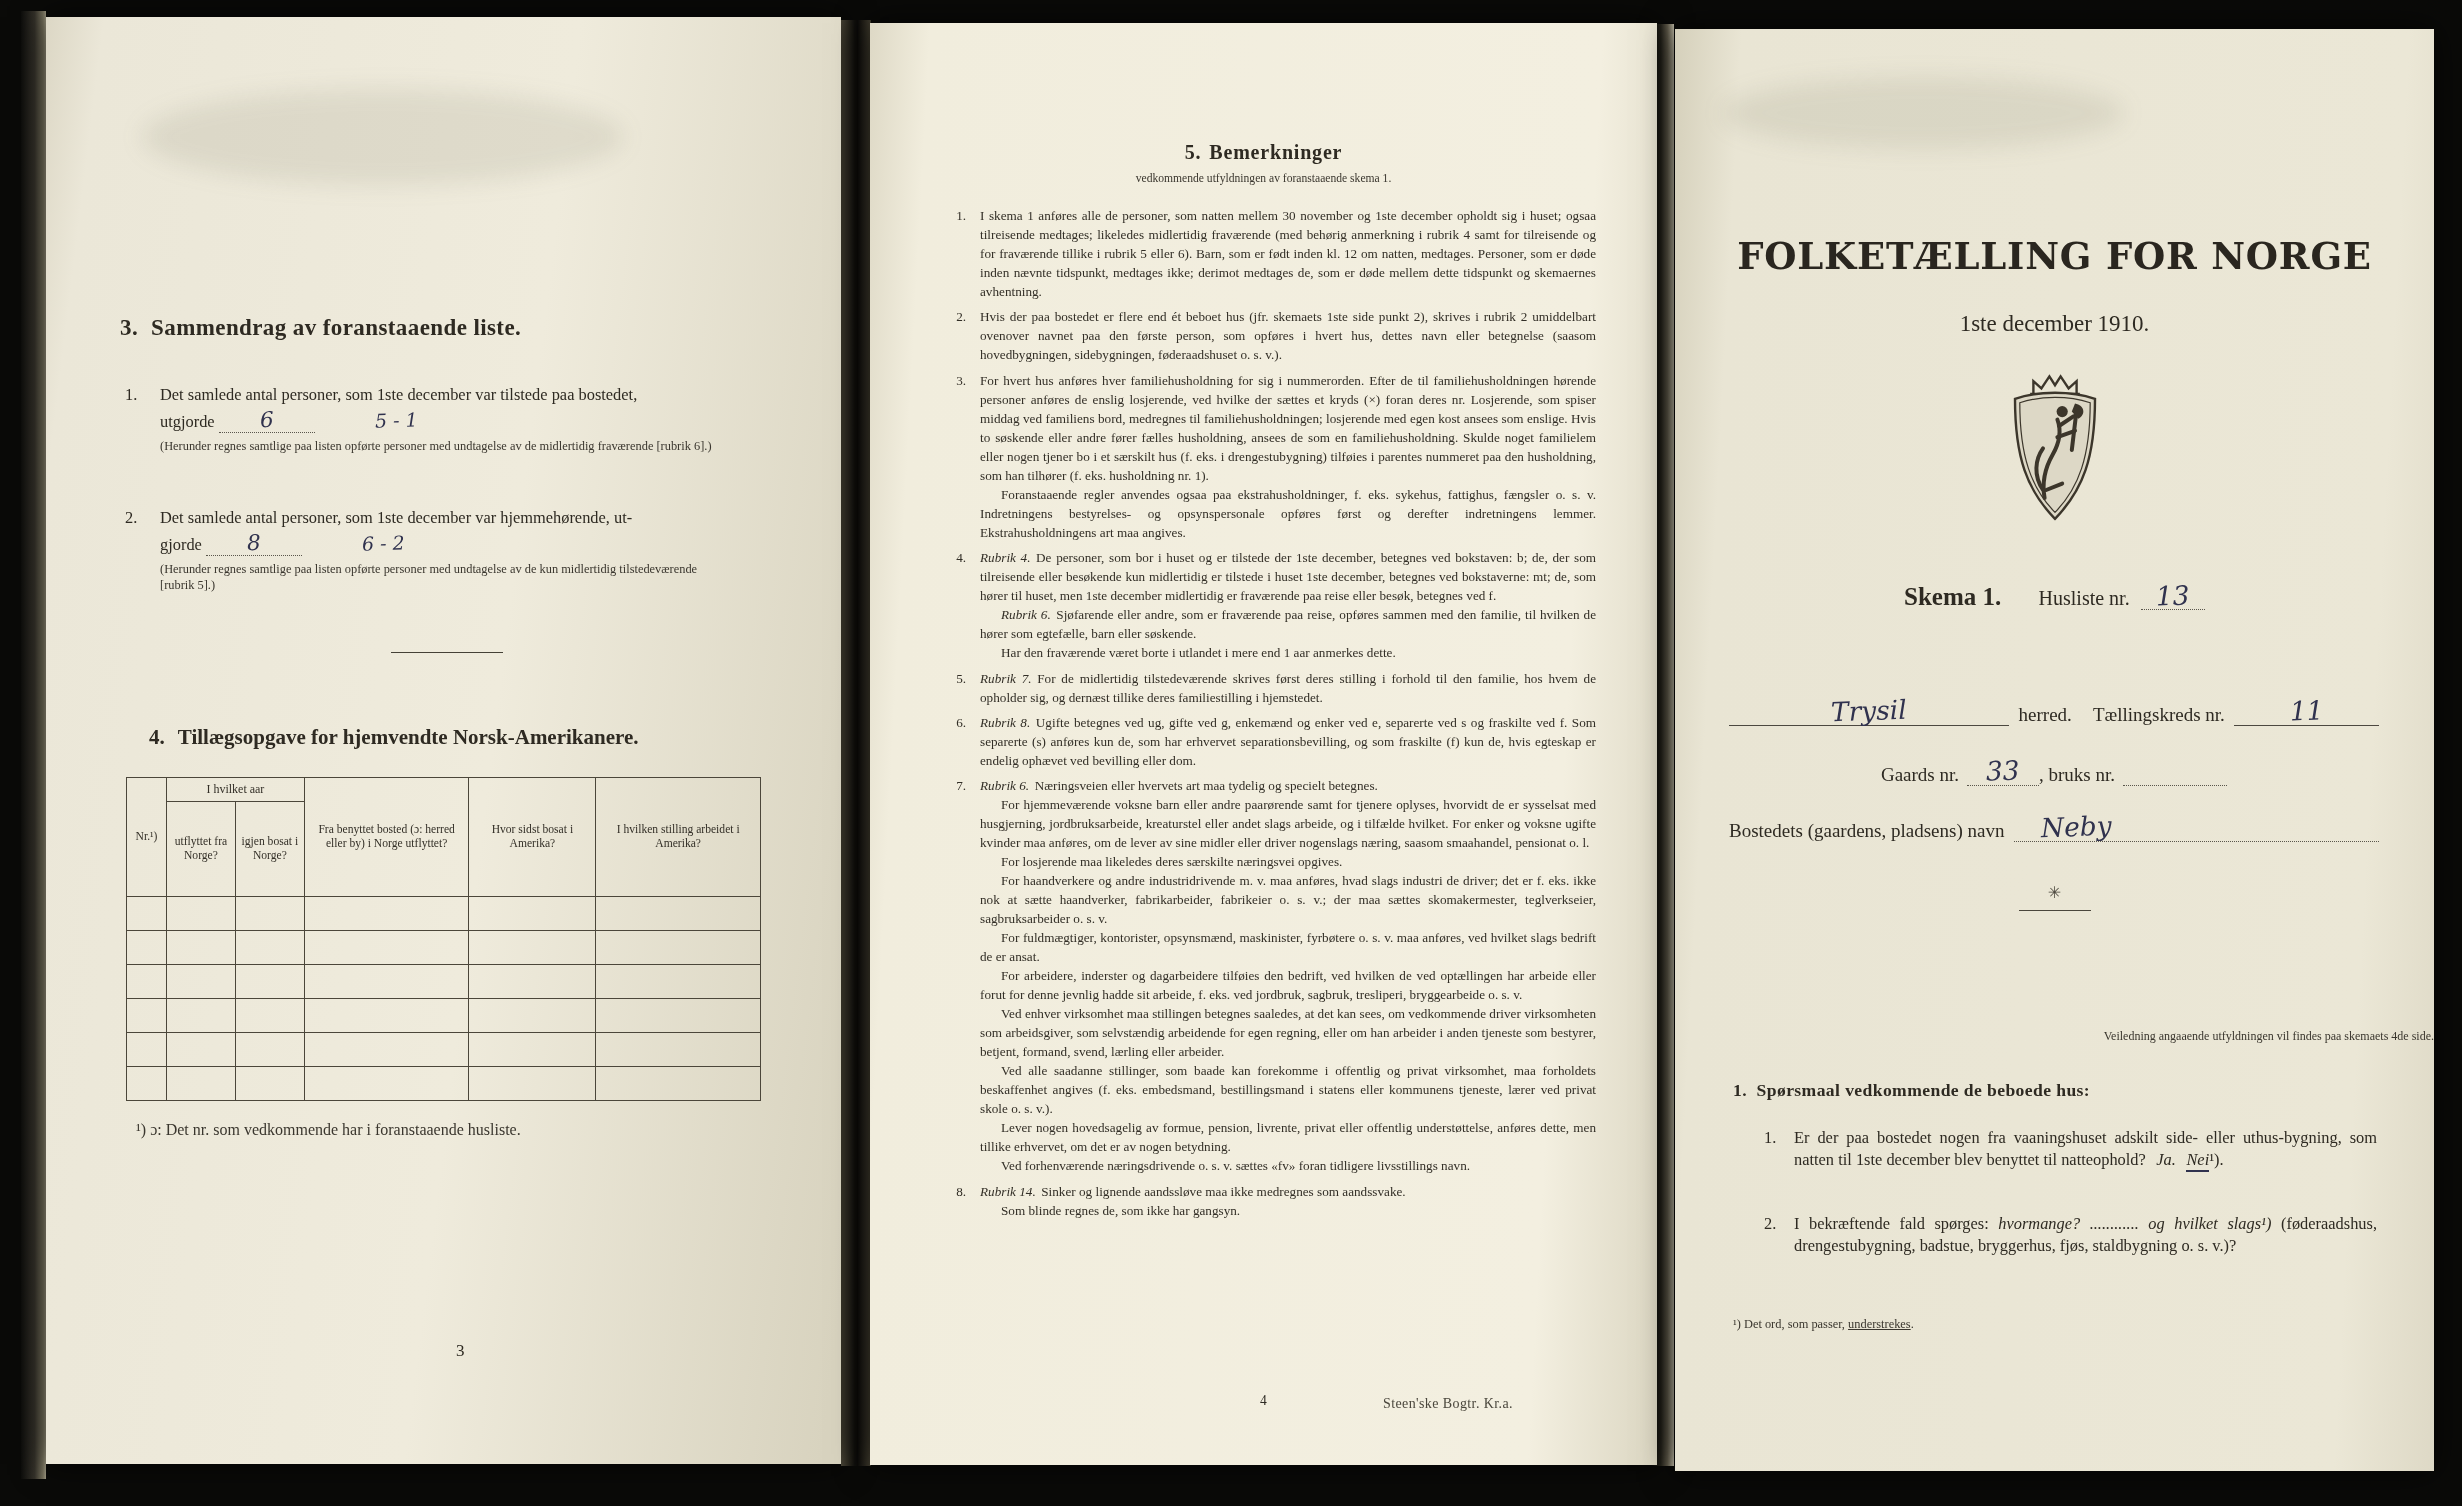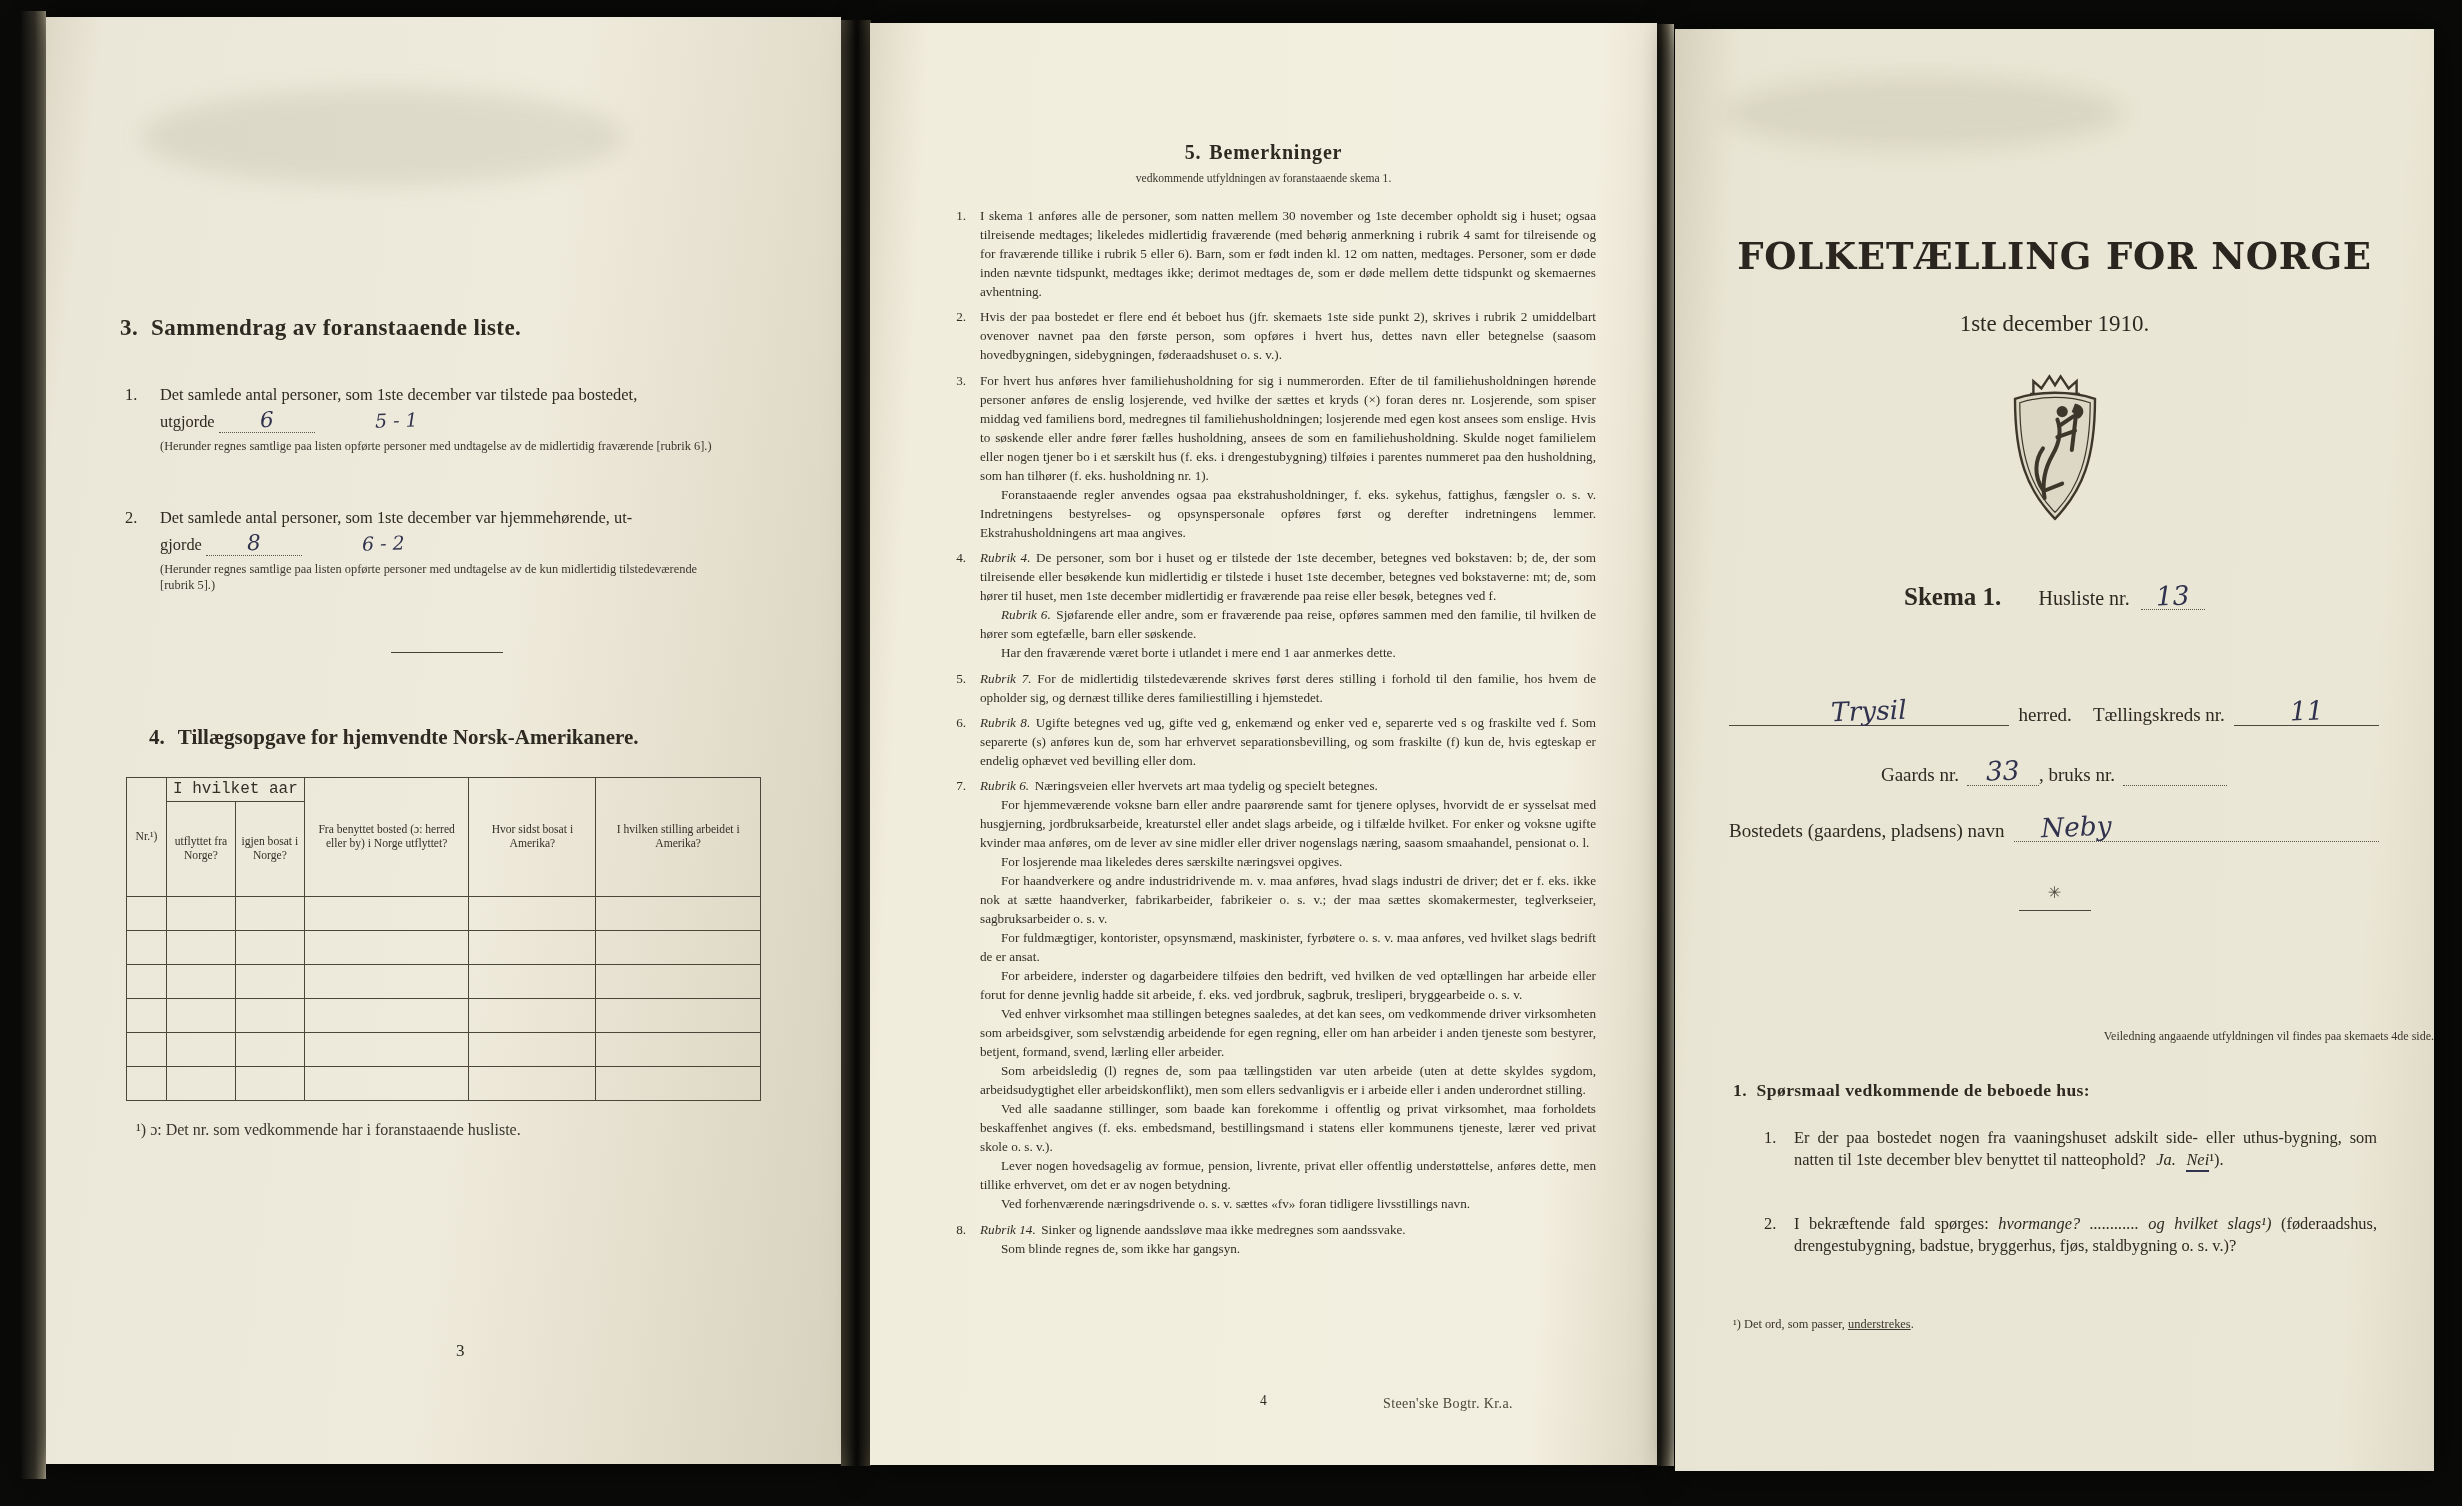--- a/index.html
+++ b/index.html
@@ -42,21 +42,21 @@
   .hand{font-family:"DejaVu Serif",serif;font-style:italic;color:#30324e;display:inline-block;transform:rotate(-2deg);}
   .hand-md{font-size:21.6px;line-height:17.6px;}
   .hand-lg{font-size:26.4px;line-height:21px;}
   .sum-extra{margin-left:56px;font-size:19px;}
   .sum-note{margin-top:4.8px;font-size:12.4px;line-height:16px;color:#3a362e;width:561px;}
   .mid-rule{position:absolute;top:635px;left:345px;width:112px;border-top:1.6px solid #454136;}
   .s4-title{position:absolute;top:708px;left:103px;font-size:21px;font-weight:700;}
   .na-table{position:absolute;top:760px;left:80px;width:635px;border-collapse:collapse;text-align:center;color:#332f27;}
   .na-table th,.na-table td{border:1.3px solid #4b463a;}
   .na-table th{font-weight:normal;font-size:11.6px;line-height:14.4px;padding:3.2px 4.8px;vertical-align:middle;}
-  .na-table .group th.gy{height:24px;font-size:16px;font-family:Liberation Mono, monospace;}
+  .na-table .group th.gy{height:24px;font-size:12px;}
   .na-table tr.sub th{height:95px;}
   .na-table tbody td{height:34px;}
   .tbl-footnote{position:absolute;top:1104px;left:90px;font-size:16px;color:#3a362e;}
   .left-pagenum{position:absolute;top:1324px;left:410px;font-size:17px;}
 
   
   .bm-title{position:absolute;top:118px;width:100%;text-align:center;font-size:20px;font-weight:700;letter-spacing:0.8px;}
   .bm-title .num{margin-right:8px;}
   .bm-sub{position:absolute;top:149px;width:100%;text-align:center;font-size:11.6px;color:#3a362e;}
   .bm-body{position:absolute;top:183px;left:83px;width:643px;font-size:13.2px;line-height:19px;text-align:justify;color:#322e26;}
@@ -264,21 +264,20 @@
 
     <div class="bm-item">
       <span class="bm-num">7.</span>
       <p class="first"><i class="lead">Rubrik 6.</i><span>Næringsveien eller hvervets art maa tydelig og specielt betegnes.</span></p>
       <p><i class="lead"></i><span>For hjemmeværende voksne barn eller andre paarørende samt for tjenere oplyses, hvorvidt de er sysselsat med husgjerning, jordbruksarbeide, kreaturstel eller andet slags arbeide, og i tilfælde hvilket. For enker og voksne ugifte kvinder maa anføres, om de lever av sine midler eller driver nogenslags næring, saasom smaahandel, pensionat o. l.</span></p>
       <p><i class="lead"></i><span>For losjerende maa likeledes deres særskilte næringsvei opgives.</span></p>
       <p><i class="lead"></i><span>For haandverkere og andre industridrivende m. v. maa anføres, hvad slags industri de driver; det er f. eks. ikke nok at sætte haandverker, fabrikarbeider, fabrikeier o. s. v.; der maa sættes skomakermester, teglverkseier, sagbruksarbeider o. s. v.</span></p>
       <p><i class="lead"></i><span>For fuldmægtiger, kontorister, opsynsmænd, maskinister, fyrbøtere o. s. v. maa anføres, ved hvilket slags bedrift de er ansat.</span></p>
       <p><i class="lead"></i><span>For arbeidere, inderster og dagarbeidere tilføies den bedrift, ved hvilken de ved optællingen har arbeide eller forut for denne jevnlig hadde sit arbeide, f. eks. ved jordbruk, sagbruk, tresliperi, bryggearbeide o. s. v.</span></p>
       <p><i class="lead"></i><span>Ved enhver virksomhet maa stillingen betegnes saaledes, at det kan sees, om vedkommende driver virksomheten som arbeidsgiver, som selvstændig arbeidende for egen regning, eller om han arbeider i anden tjeneste som bestyrer, betjent, formand, svend, lærling eller arbeider.</span></p>
-      <p><i class="lead"></i><span>Som arbeidsledig (l) regnes de, som paa tællingstiden var uten arbeide (uten at dette skyldes sygdom, arbeidsudygtighet eller arbeidskonflikt), men som ellers sedvanligvis er i arbeide eller i anden underordnet stilling.</span></p>
       <p><i class="lead"></i><span>Ved alle saadanne stillinger, som baade kan forekomme i offentlig og privat virksomhet, maa forholdets beskaffenhet angives (f. eks. embedsmand, bestillingsmand i statens eller kommunens tjeneste, lærer ved privat skole o. s. v.).</span></p>
       <p><i class="lead"></i><span>Lever nogen hovedsagelig av formue, pension, livrente, privat eller offentlig understøttelse, anføres dette, men tillike erhvervet, om det er av nogen betydning.</span></p>
       <p><i class="lead"></i><span>Ved forhenværende næringsdrivende o. s. v. sættes «fv» foran tidligere livsstillings navn.</span></p>
     </div>
 
     <div class="bm-item">
       <span class="bm-num">8.</span>
       <p class="first"><i class="lead">Rubrik 14.</i><span>Sinker og lignende aandssløve maa ikke medregnes som aandssvake.</span></p>
       <p><i class="lead"></i><span>Som blinde regnes de, som ikke har gangsyn.</span></p>
     </div>

